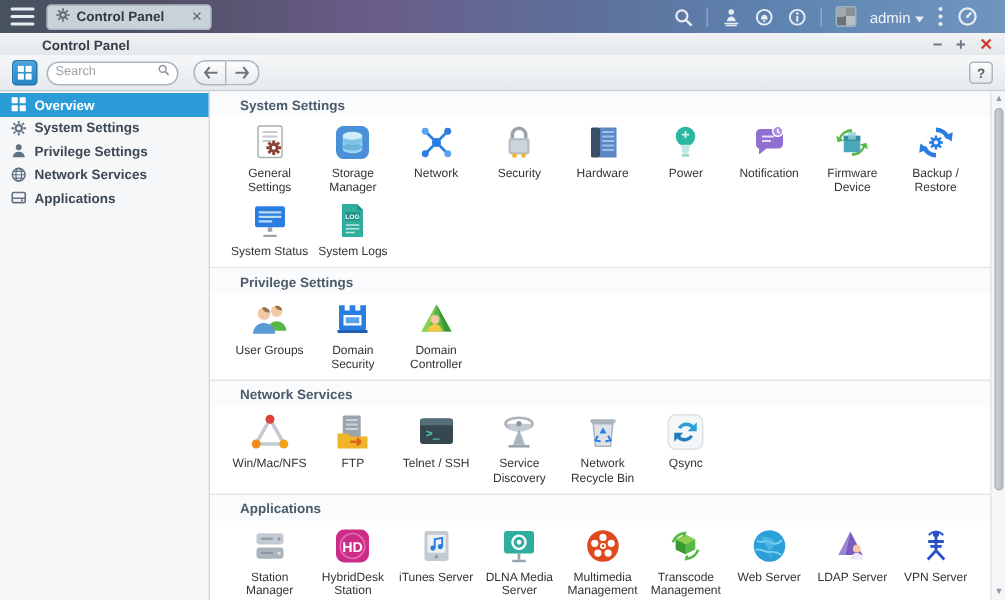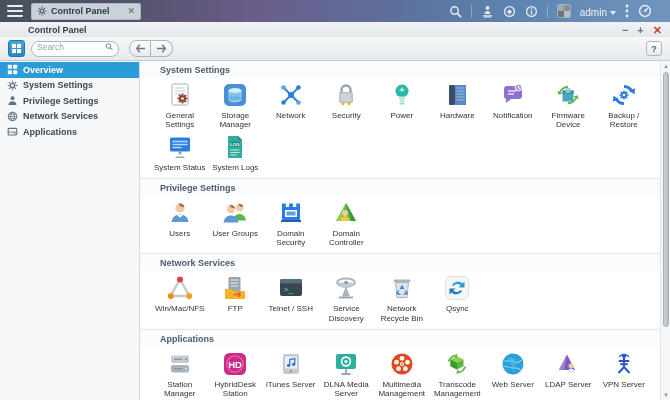--- a/index.html
+++ b/index.html
@@ -296,39 +296,39 @@
                     <rect x="8.6" y="12.6" width="10.8" height="7.8" rx="1.5" fill="#cdd4da"></rect>
                     <circle cx="11" cy="22.6" r="1.6" fill="#f0b429"></circle>
                     <circle cx="17" cy="22.6" r="1.6" fill="#f0b429"></circle>
                   </svg>
                 </span>
                 <div class="lbl">Security</div>
               </div>
               <div class="cell">
                 <span class="aic">
                   <svg viewBox="0 0 28 28">
-                    <circle cx="14" cy="10" r="6.5" fill="#29b8a2"></circle>
-                    <path d="M11 15.5h6l-1 5.5h-4z" fill="#bfe8e0"></path>
-                    <rect x="11.5" y="21.5" width="5" height="2" rx="1" fill="#9fd4cc"></rect>
-                    <path d="M14 6.5v4.5M11.6 8.8h4.8" stroke="#d8f4f0" stroke-width="1.2" fill="none"></path>
-                  </svg>
-                </span>
-                <div class="lbl">Power</div>
-              </div>
-              <div class="cell">
-                <span class="aic">
-                  <svg viewBox="0 0 28 28">
                     <rect x="6" y="4" width="6" height="20" rx="1" fill="#3a4f66"></rect>
                     <rect x="12" y="4" width="11" height="20" fill="#5b87c5"></rect>
                     <g stroke="#9fc0e8" stroke-width="1.2">
                       <path d="M13.5 7h8M13.5 10h8M13.5 13h8M13.5 16h8M13.5 19h8"></path>
                     </g>
                   </svg>
                 </span>
                 <div class="lbl">Hardware</div>
+              </div>
+              <div class="cell">
+                <span class="aic">
+                  <svg viewBox="0 0 28 28">
+                    <circle cx="14" cy="10" r="6.5" fill="#29b8a2"></circle>
+                    <path d="M11 15.5h6l-1 5.5h-4z" fill="#bfe8e0"></path>
+                    <rect x="11.5" y="21.5" width="5" height="2" rx="1" fill="#9fd4cc"></rect>
+                    <path d="M14 6.5v4.5M11.6 8.8h4.8" stroke="#d8f4f0" stroke-width="1.2" fill="none"></path>
+                  </svg>
+                </span>
+                <div class="lbl">Power</div>
               </div>
               <div class="cell">
                 <span class="aic">
                   <svg viewBox="0 0 28 28">
                     <path d="M5 8a3 3 0 0 1 3-3h12a3 3 0 0 1 3 3v7a3 3 0 0 1-3 3H12l-5 4v-4a3 3 0 0 1-2-3z" fill="#8f6fd0"></path>
                     <circle cx="19.5" cy="6.5" r="3.4" fill="#a98fe0" stroke="#fff"></circle>
                     <path d="M19.5 4.8v2l1.3 1" stroke="#fff" stroke-width="1.1" fill="none"></path>
                     <path d="M9 10h8M9 13h6" stroke="#e6ddf8" stroke-width="1.4"></path>
                   </svg>
                 </span>
@@ -383,31 +383,20 @@
                     <path d="M9.5 17h9M9.5 19.5h9M9.5 22h6" stroke="#bfe8e2" stroke-width="1.1"></path>
                   </svg>
                 </span>
                 <div class="lbl">System Logs</div>
               </div>
             </div>
           </div>
           <div class="section">
             <div class="sec-header">Privilege Settings</div>
             <div class="sec-items">
-              <div class="cell">
-                <span class="aic">
-                  <svg viewBox="0 0 28 28">
-                    <circle cx="14" cy="9" r="4.6" fill="#f2c9a4"></circle>
-                    <path d="M12.6 4.6a4.6 4.6 0 0 1 5.9 3.4c-2.6.5-5-.4-5.9-3.4z" fill="#9a7450"></path>
-                    <path d="M5.5 23c.6-5 4-7.6 8.5-7.6s7.9 2.6 8.5 7.6z" fill="#5b9bd5"></path>
-                    <path d="M11 16l3 2.8 3-2.8c-1-.4-2-.6-3-.6s-2 .2-3 .6z" fill="#fff"></path>
-                  </svg>
-                </span>
-                <div class="lbl">Users</div>
-              </div>
               <div class="cell">
                 <span class="aic">
                   <svg viewBox="0 0 28 28">
                     <circle cx="18.5" cy="8.5" r="3.8" fill="#f2c9a4"></circle>
                     <path d="M17.3 5a3.8 3.8 0 0 1 4.9 2.8c-2.2.4-4.1-.3-4.9-2.8z" fill="#9a7450"></path>
                     <path d="M12 21.5c.5-4.2 3.3-6.4 6.5-6.4s6 2.2 6.5 6.4z" fill="#58b847"></path>
                     <circle cx="10" cy="10" r="4.2" fill="#f2c9a4"></circle>
                     <path d="M8.7 6.1a4.2 4.2 0 0 1 5.4 3.1c-2.4.4-4.5-.4-5.4-3.1z" fill="#9a7450"></path>
                     <path d="M2.5 23.5c.6-4.7 3.6-7.1 7.5-7.1s6.9 2.4 7.5 7.1z" fill="#5b9bd5"></path>
                   </svg>

